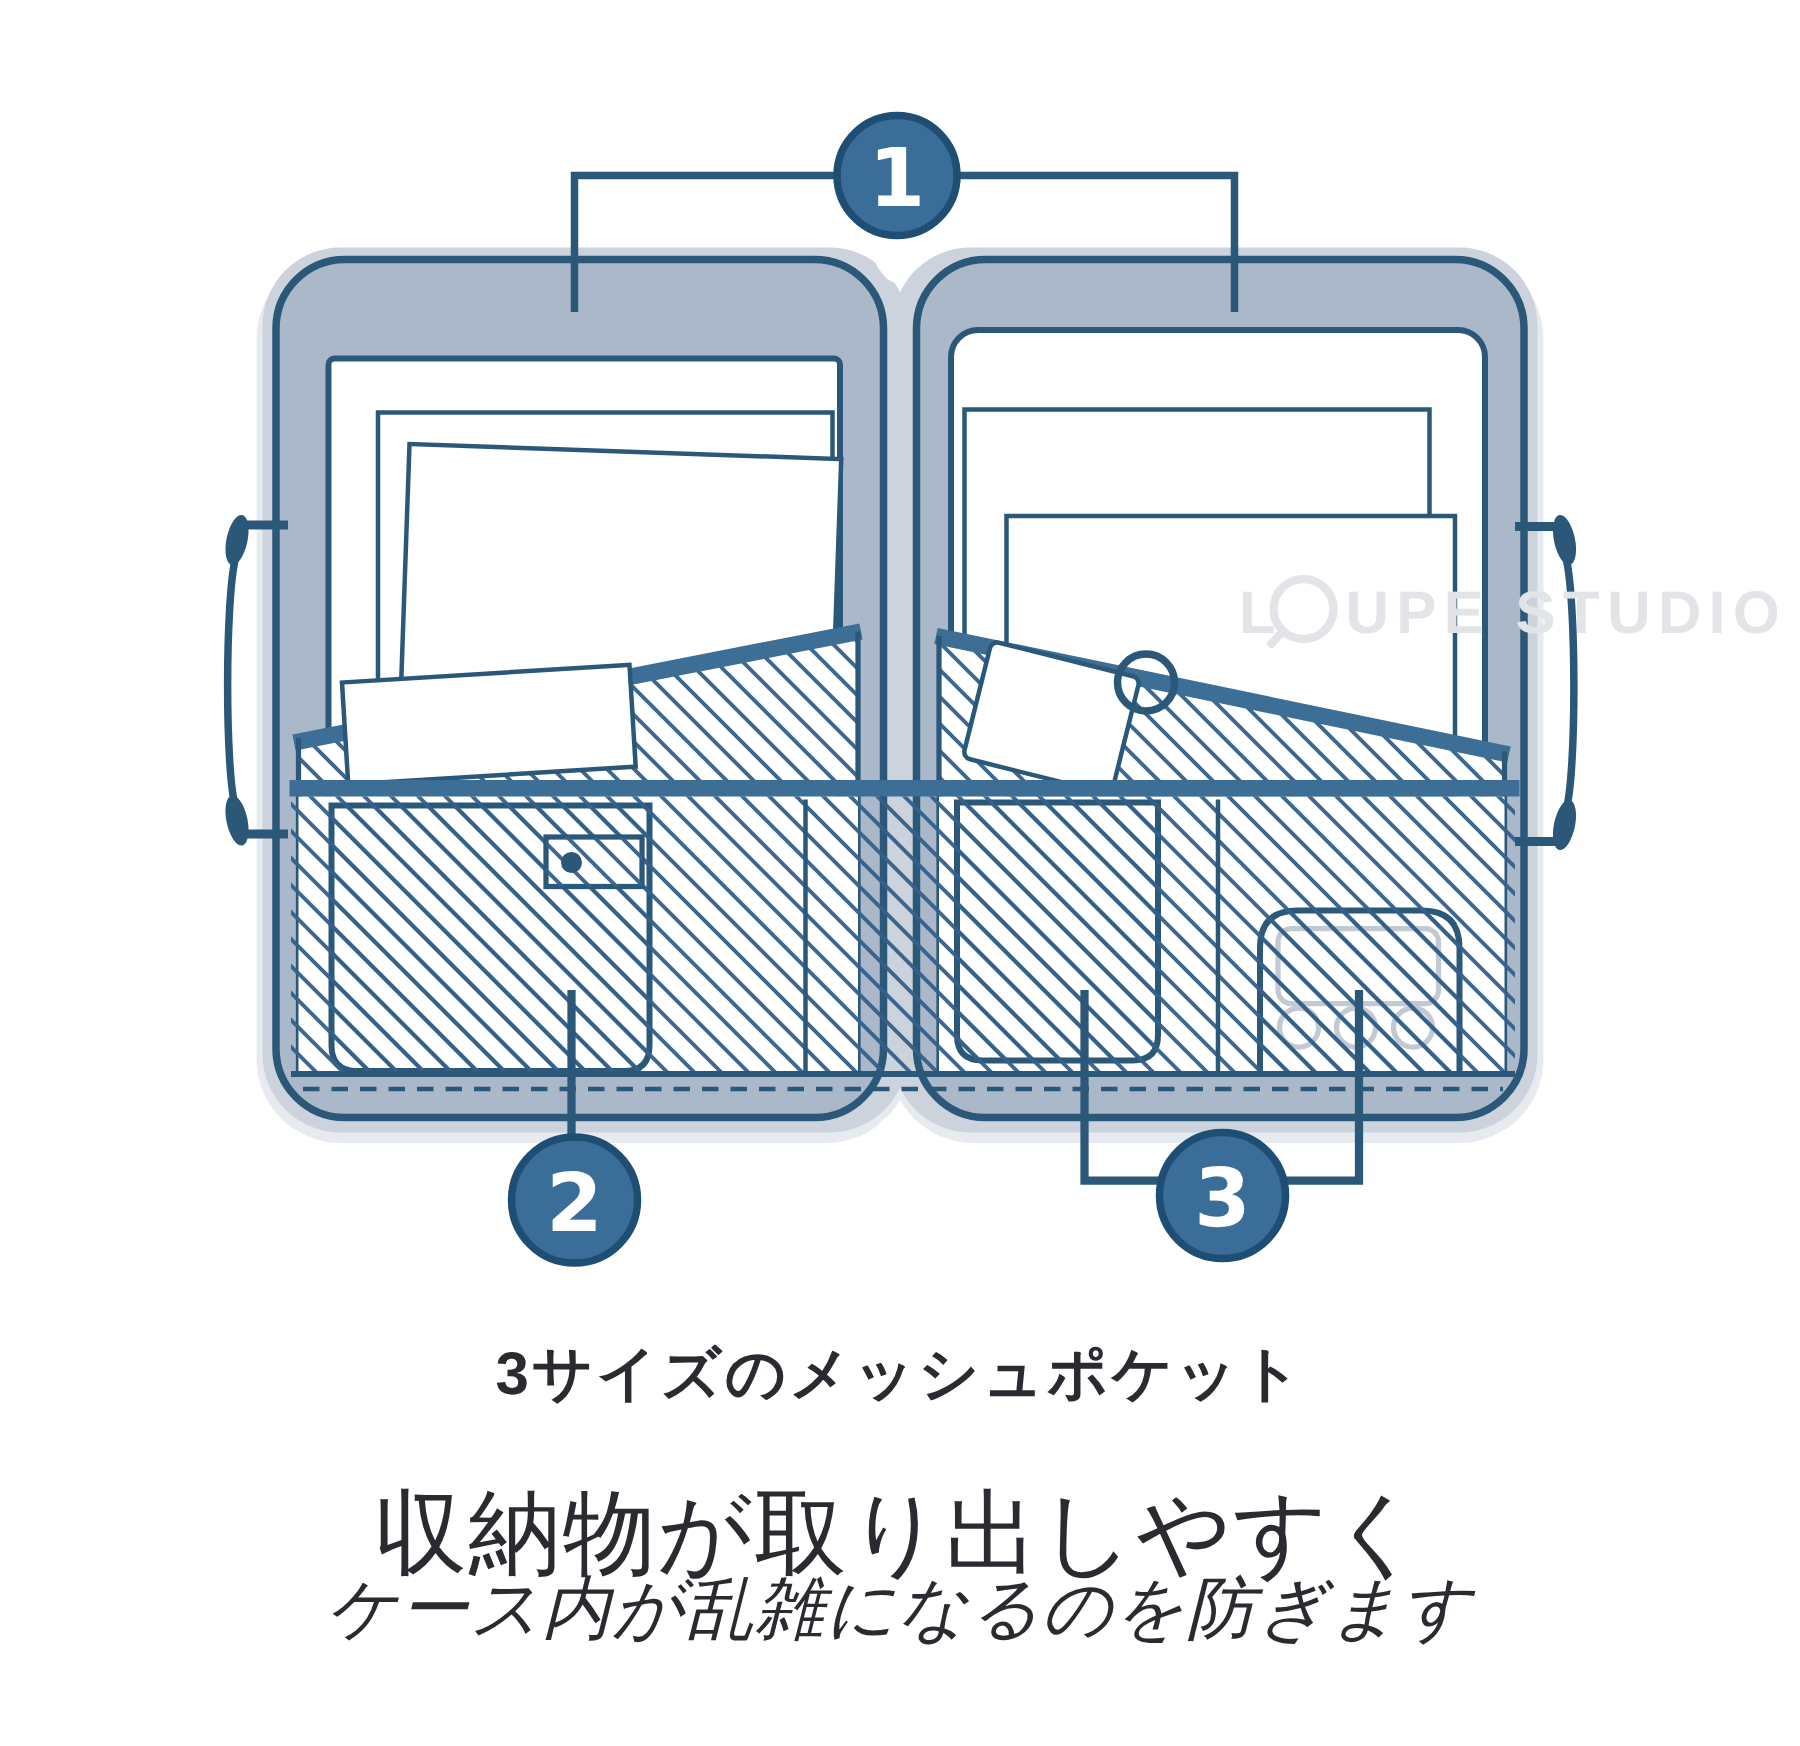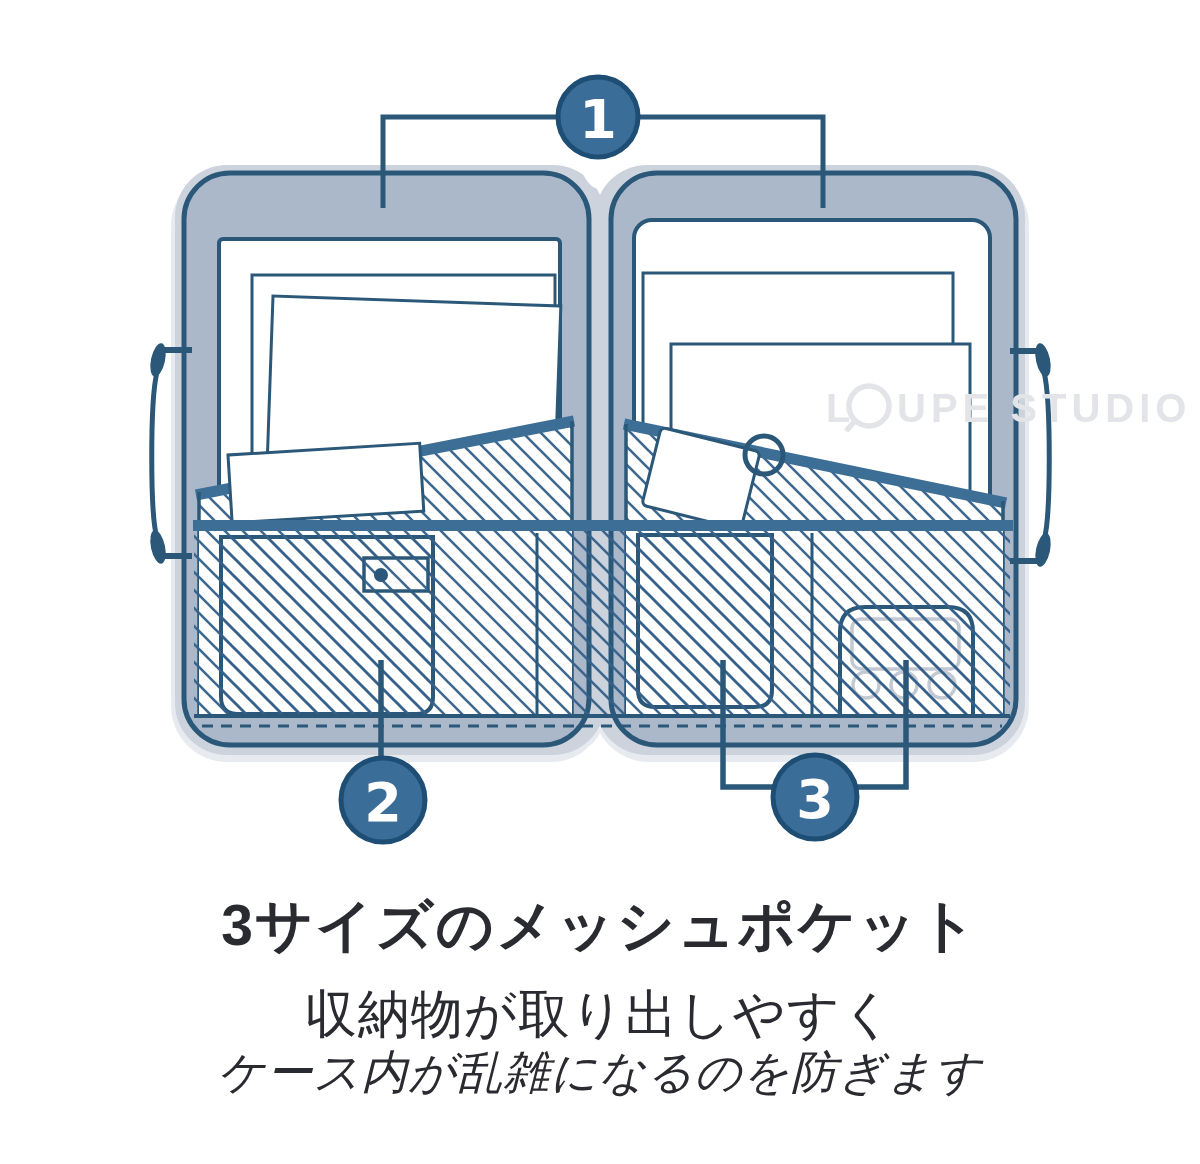--- a/index.html
+++ b/index.html
@@ -2,22 +2,22 @@
 <html><head>
 <meta charset="utf-8">
 <style>
   html,body{margin:0;padding:0;background:#fff;}
   #stage{
     position:relative;width:1200px;height:1164px;background:#ffffff;overflow:hidden;
     font-family:"Liberation Sans","DejaVu Sans",sans-serif;
   }
   #art{position:absolute;left:0;top:0;}
   .cap{position:absolute;left:0;width:1200px;text-align:center;color:#2a2a31;}
-  #cap-title{top:888px;font-size:57px;font-weight:800;letter-spacing:2px;}
-  #cap-line1{top:980px;font-size:52px;font-weight:400;letter-spacing:1px;}
+  #cap-title{top:888px;font-size:40px;font-weight:800;letter-spacing:2px;}
+  #cap-line1{top:980px;font-size:62px;font-weight:400;letter-spacing:1px;}
   #cap-line2{top:1042px;font-size:46px;font-weight:400;letter-spacing:1px;font-style:italic;}
   .callout-num{font:bold 54px "DejaVu Sans","Liberation Sans",sans-serif;fill:#ffffff;}
   .wm-text{font:600 40px "Liberation Sans",sans-serif;fill:#e2e4e8;letter-spacing:5px;}
 </style>
 </head>
 <body>
 
 <div id="stage">
 
   <svg id="art" width="1200" height="880" viewBox="0 0 1200 880">

